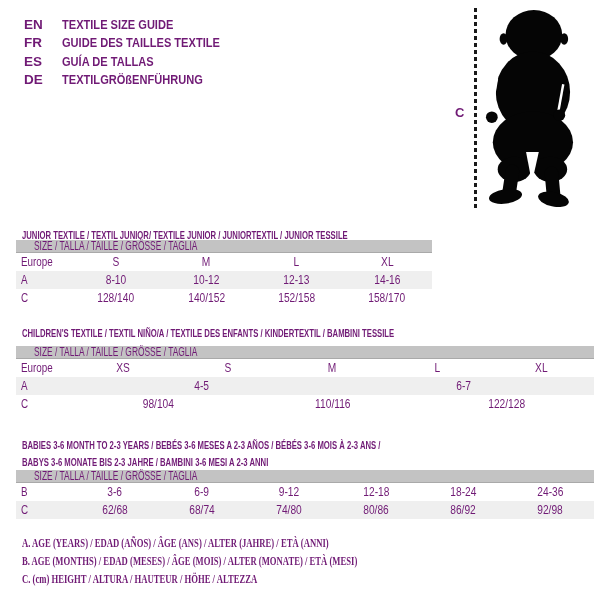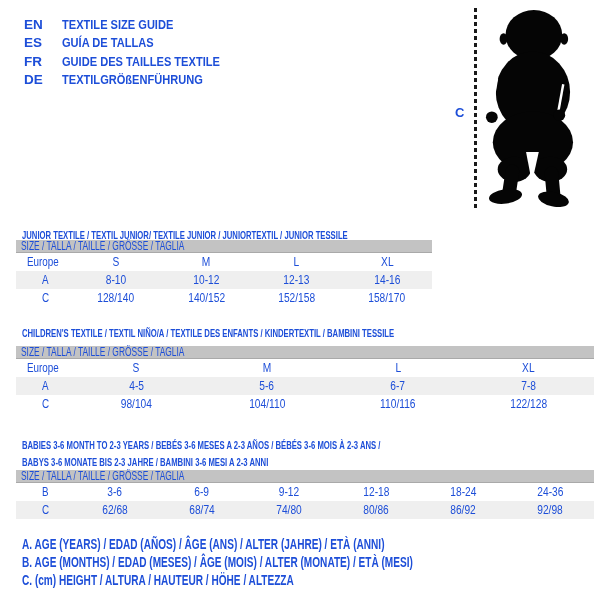--- a/index.html
+++ b/index.html
@@ -1,63 +1,63 @@
 <!DOCTYPE html>
 <html><head>
 <meta charset="utf-8">
 <style>
   html,body{margin:0;padding:0;background:#fff;}
   .page{position:relative;width:600px;height:600px;background:#ffffff;overflow:hidden;
-        font-family:"Liberation Sans","DejaVu Sans",sans-serif;color:#1d4ed8;}
+        font-family:"Liberation Sans","DejaVu Sans",sans-serif;color:#701a75;}
 
   
   .cx   {display:inline-block;transform:scaleX(0.70);transform-origin:0 50%;white-space:nowrap;}
   .cx8  {display:inline-block;transform:scaleX(0.82);transform-origin:0 50%;white-space:nowrap;}
   .cxc  {display:inline-block;transform:scaleX(0.85);white-space:nowrap;} 
 
   
   .lang-list{position:absolute;left:24px;top:15px;}
   .lang-row{display:flex;height:18.5px;align-items:center;font-weight:bold;font-size:13.5px;}
   .lang-code{width:38px;}
   
   .dash-line{position:absolute;left:474px;top:8px;width:3px;height:200px;
              background:repeating-linear-gradient(180deg,#191919 0 4px,transparent 4px 7px);}
   .measure-label{position:absolute;left:455px;top:105px;font-weight:bold;font-size:13px;}
   .baby-svg{position:absolute;left:484px;top:9px;}
 
   
   .t-title{position:absolute;left:22px;font-weight:bold;font-size:11px;line-height:13px;margin-top:11px;}
   .size-table{position:absolute;left:16px;}
   .thead{background:#c3c3c3;border-bottom:1px solid #a9a9a9;height:12px;display:flex;
-         align-items:center;padding-left:5px;font-size:12px;}
+         align-items:center;padding-left:18px;font-size:12px;}
   .trow{display:flex;height:18px;align-items:center;font-size:12px;}
   .trow.shaded{background:#efefef;}
-  .tlabel{width:50px;padding-left:5px;text-align:center;flex:none;}
+  .tlabel{width:50px;padding-left:5px;text-align:left;flex:none;}
   .tcell{flex:1;text-align:center;}
 
   
-  .foot{position:absolute;left:22px;font-weight:bold;font-size:14px;height:18.5px;}
+  .foot{position:absolute;left:22px;font-weight:bold;font-size:12px;height:18.5px;font-family:Liberation Serif, serif;}
 </style>
 </head>
 <body>
 
 <div class="page">
 
   <div class="lang-list">
     <div class="lang-row">
       <span class="lang-code">EN</span>
       <span class="cx8">TEXTILE SIZE GUIDE</span>
     </div>
     <div class="lang-row">
+      <span class="lang-code">FR</span>
+      <span class="cx8">GUIDE DES TAILLES TEXTILE</span>
+    </div>
+    <div class="lang-row">
       <span class="lang-code">ES</span>
       <span class="cx8">GUÍA DE TALLAS</span>
-    </div>
-    <div class="lang-row">
-      <span class="lang-code">FR</span>
-      <span class="cx8">GUIDE DES TAILLES TEXTILE</span>
     </div>
     <div class="lang-row">
       <span class="lang-code">DE</span>
       <span class="cx8">TEXTILGRÖßENFÜHRUNG</span>
     </div>
   </div>
 
   <div class="dash-line"></div>
   <div class="measure-label">C</div>
   <svg class="baby-svg" width="90" height="198" viewBox="0 0 92 205" preserveAspectRatio="none">
@@ -116,36 +116,34 @@
   <div class="t-title" style="top:316px;">
     <span class="cx">CHILDREN'S TEXTILE / TEXTIL NIÑO/A / TEXTILE DES ENFANTS / KINDERTEXTIL / BAMBINI TESSILE</span>
   </div>
   <div class="size-table" style="top:346px;width:578px;">
     <div class="thead">
       <span class="cx">SIZE / TALLA / TAILLE / GRÖSSE / TAGLIA</span>
     </div>
     <div>
         <div class="trow">
           <span class="tlabel"><span class="cx8">Europe</span></span>
+          <span class="tcell"><span class="cxc">XS</span></span>
           <span class="tcell"><span class="cxc">S</span></span>
           <span class="tcell"><span class="cxc">M</span></span>
           <span class="tcell"><span class="cxc">L</span></span>
           <span class="tcell"><span class="cxc">XL</span></span>
         </div>
         <div class="trow shaded">
           <span class="tlabel"><span class="cx8">A</span></span>
           <span class="tcell"><span class="cxc">4-5</span></span>
-          <span class="tcell"><span class="cxc">5-6</span></span>
           <span class="tcell"><span class="cxc">6-7</span></span>
-          <span class="tcell"><span class="cxc">7-8</span></span>
         </div>
         <div class="trow">
           <span class="tlabel"><span class="cx8">C</span></span>
           <span class="tcell"><span class="cxc">98/104</span></span>
-          <span class="tcell"><span class="cxc">104/110</span></span>
           <span class="tcell"><span class="cxc">110/116</span></span>
           <span class="tcell"><span class="cxc">122/128</span></span>
         </div>
       </div>
   </div>
 
   <div class="t-title" style="top:428px;">
     <span class="cx">BABIES 3-6 MONTH TO 2-3 YEARS / BEBÉS 3-6 MESES A 2-3 AÑOS / BÉBÉS 3-6 MOIS À 2-3 ANS /</span>
   </div>
   <div class="t-title" style="top:445px;text-decoration:underline;">

